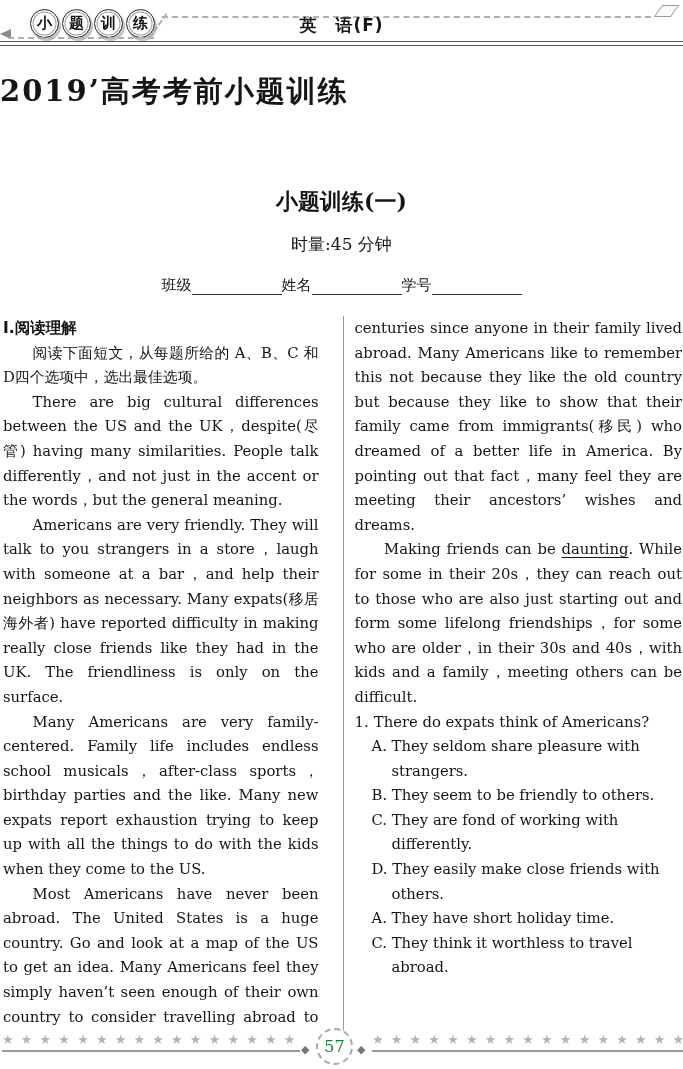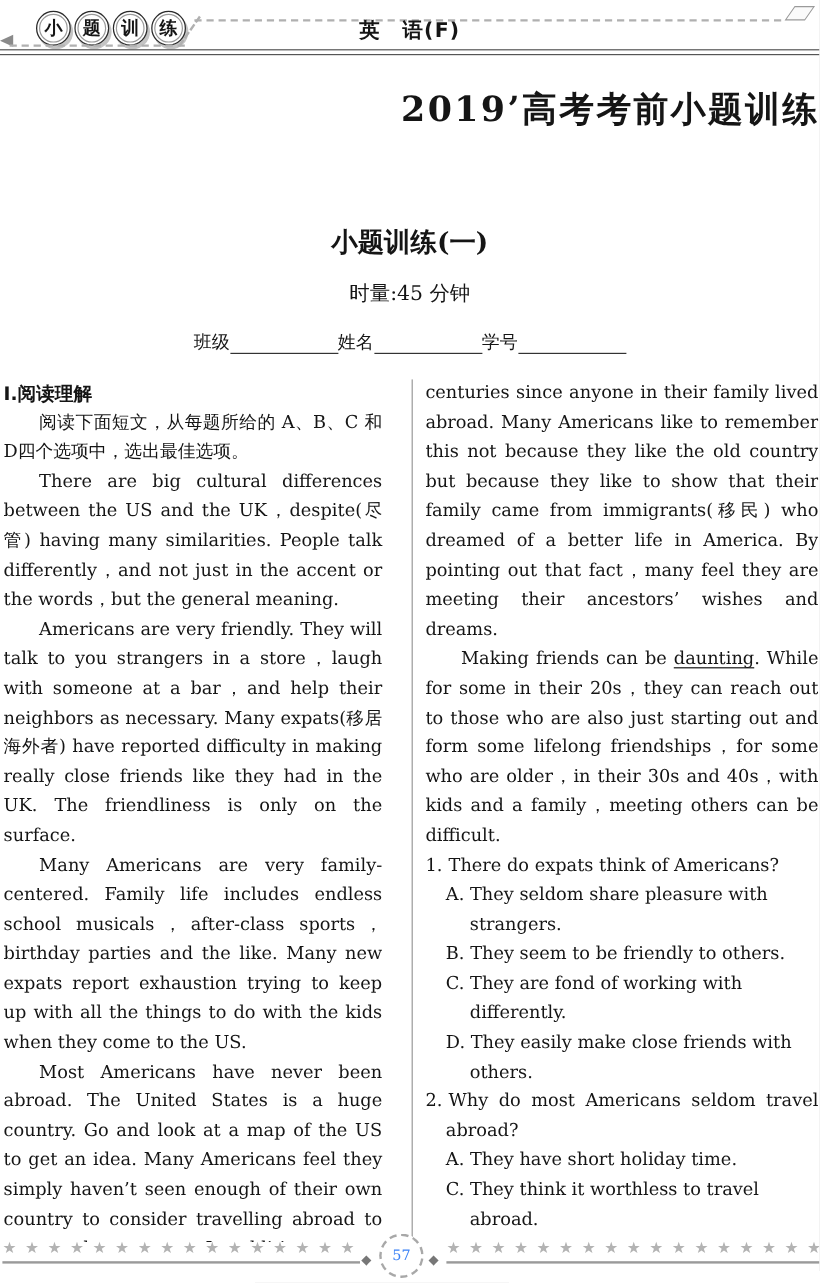--- a/index.html
+++ b/index.html
@@ -26,21 +26,21 @@
   .dash-slant{position:absolute;top:25px;left:143px;width:30px;border-top:2px dashed #b0b0b0;transform:rotate(-55deg);}
   .pointer{position:absolute;top:29px;left:0;width:0;height:0;
     border-top:5px solid transparent;border-bottom:5px solid transparent;border-right:11px solid #8a8a8a;}
   .corner-flag{position:absolute;top:5px;right:8px;width:15px;height:10px;
     border:1.5px solid #9a9a9a;transform:skewX(-35deg);background:#fafafa;}
   .subject-header{position:absolute;top:14px;left:0;right:0;text-align:center;
     font-family:"DejaVu Sans","Liberation Sans",sans-serif;font-weight:bold;font-size:17px;letter-spacing:1px;}
   .header-rule{position:absolute;top:41px;left:0;right:0;height:2.5px;
     border-top:1.5px solid var(--rule);border-bottom:1px solid var(--rule);}
   
-  .main-title{position:absolute;top:72px;left:0;right:0;text-align:right;
+  .main-title{position:absolute;top:72px;left:0;right:0;text-align:left;
     font-weight:bold;font-size:29px;letter-spacing:2px;}
   .subject-title{position:absolute;top:126px;left:0;right:0;text-align:center;
     font-weight:bold;font-size:33px;}
   .paper-title{position:absolute;top:187px;left:0;right:0;text-align:center;
     font-weight:bold;font-size:22px;}
   .duration{position:absolute;top:233px;left:0;right:0;text-align:center;font-size:17px;}
   .student-info{position:absolute;top:276px;left:0;right:0;display:flex;justify-content:center;font-size:15px;}
   .info-field{display:flex;align-items:flex-end;}
   .blank{display:inline-block;width:90px;border-bottom:1px solid #333;height:1.05em;}
   
@@ -61,21 +61,21 @@
   .footer{position:absolute;left:0;right:0;top:1028px;height:41px;font-size:0;}
   .star-row{position:absolute;top:4px;color:var(--star);font-size:13px;letter-spacing:1.5px;
     white-space:nowrap;overflow:hidden;text-align:center;border-bottom:2px solid #9a9a9a;padding-bottom:3px;}
   .star-left{left:2px;width:298px;}
   .star-right{left:372px;right:0;}
   .diamond{position:absolute;top:15px;color:#777;font-size:11px;}
   .diamond-left{left:301px;}
   .diamond-right{left:357px;}
   .page-circle{position:absolute;left:316px;top:0;width:33px;height:33px;
     border:2.5px dashed #a8a8a8;border-radius:50%;text-align:center;line-height:33px;
-    font-size:12px;color:#3b82f6;background:#fff;}
+    font-size:16px;color:#15803d;background:#fff;}
 </style>
 </head>
 <body>
 
 <div class="page">
 
   <div class="logo">
     <span class="logo-circle">小</span>
     <span class="logo-circle">题</span>
     <span class="logo-circle">训</span>
@@ -127,21 +127,20 @@
         <div class="q-stem"><span class="q-num">1.</span><span>There do expats think of Americans?</span></div>
         <div class="q-options">
           <div class="option">A. They seldom share pleasure with strangers.</div>
           <div class="option">B. They seem to be friendly to others.</div>
           <div class="option">C. They are fond of working with differently.</div>
           <div class="option">D. They easily make close friends with others.</div>
         </div>
       </div>
 
       <div class="question">
-        <div class="q-stem"><span class="q-num">2.</span><span>Why do most Americans seldom travel abroad?</span></div>
         <div class="q-options">
           <div class="option">A. They have short holiday time.</div>
           <div class="option">C. They think it worthless to travel abroad.</div>
 
         </div>
       </div>
 
     </div>
   </div>
 

